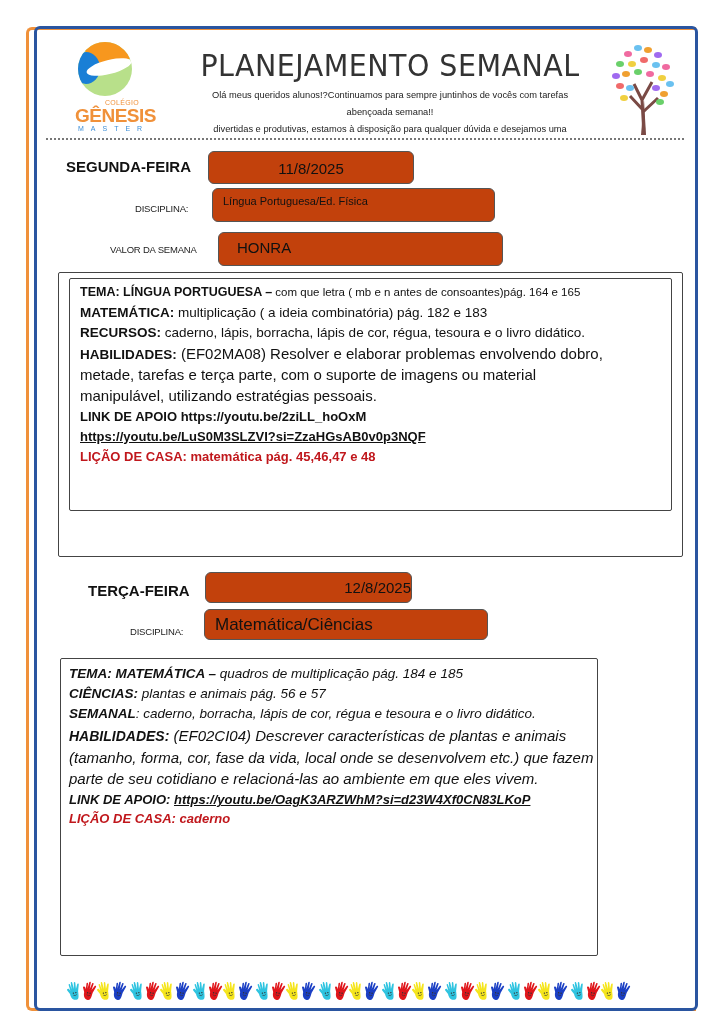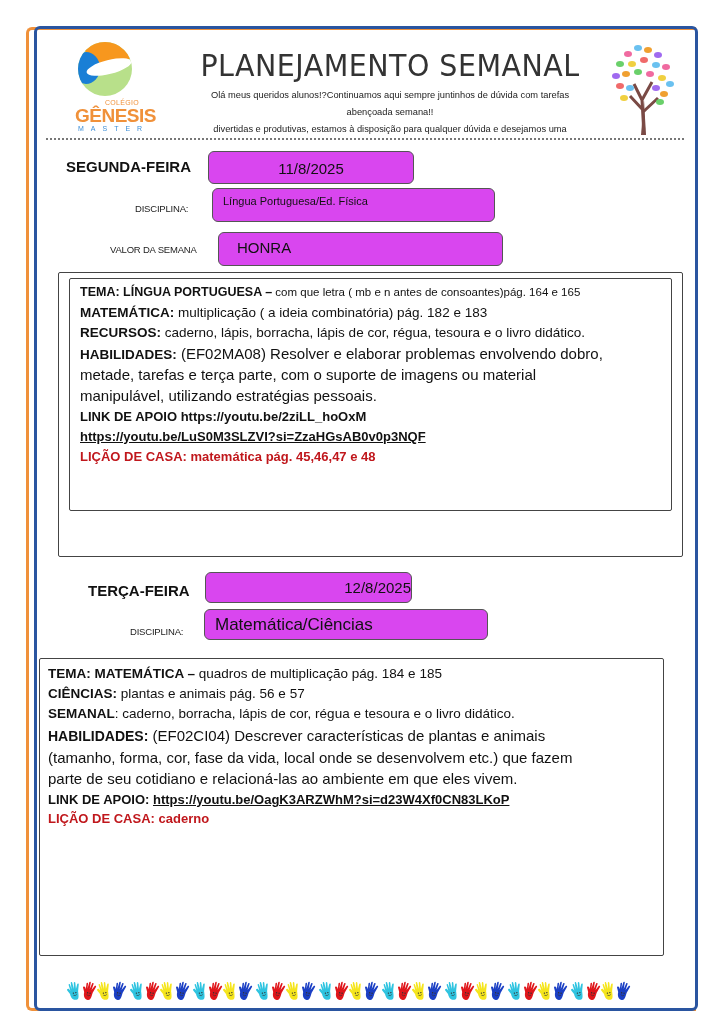--- a/index.html
+++ b/index.html
@@ -29,21 +29,21 @@
   .title { position: absolute; left: 175px; top: 48px; width: 430px; text-align: center; font-size: 30px; color: #333; letter-spacing: 0.5px; font-family: "DejaVu Sans", sans-serif; font-weight: normal; transform: scaleX(0.95); }
   .intro { position: absolute; left: 172px; top: 87px; width: 436px; text-align: center; font-size: 9.3px; line-height: 17px; color: #222; }
 
   .tree { position: absolute; left: 608px; top: 40px; width: 70px; height: 95px; }
 
   .dotted { position: absolute; left: 46px; top: 138px; width: 638px; border-top: 2px dotted #777; }
 
   
   .day-label { position: absolute; font-weight: bold; font-size: 15px; color: #111; }
   .small-label { position: absolute; font-size: 9.5px; color: #222; letter-spacing: -0.2px; }
-  .box { position: absolute; border: 1px solid #555; border-radius: 6px; background: #d946ef; }
+  .box { position: absolute; border: 1px solid #555; border-radius: 6px; background: #c2410c; }
   .box-text { position: absolute; color: #111; }
 
   .content-outer { position: absolute; border: 1px solid #444; border-radius: 2px; }
   .content-inner { position: absolute; border: 1px solid #444; border-radius: 2px; background: #fff; }
 
   .line { position: absolute; white-space: nowrap; color: #111; }
   .b { font-weight: bold; }
   .red { color: #c0171c; font-weight: bold; }
   .u { text-decoration: underline; }
 
@@ -64,21 +64,21 @@
       <div class="b"></div>
       <div class="w"></div>
   </div>
   <div class="logo-colegio">COLÉGIO</div>
   <div class="logo-genesis">GÊNESIS</div>
   <div class="logo-master">MASTER</div>
 </div>
 
 <h1 class="title">PLANEJAMENTO SEMANAL</h1>
 <div class="intro">
-  <div>Olá meus queridos alunos!?Continuamos aqui sempre juntinhos de dúvida com tarefas</div>
+  <div>Olá meus queridos alunos!?Continuamos para sempre juntinhos de vocês com tarefas</div>
   <div>abençoada semana!!</div>
   <div>divertidas e produtivas, estamos  à disposição para qualquer dúvida e desejamos  uma</div>
 </div>
 
 <div class="tree">
   <svg width="70" height="95" viewBox="0 0 70 95">
     <path d="M36 95 L34 60 L26 44 M34 60 L44 42 M35 70 L22 56 M35 72 L50 58" stroke="#7a4a45" stroke-width="3" fill="none"></path>
     <path d="M33 95 L38 95 L36 60 Z" fill="#7a4a45"></path>
     <g>
       <ellipse cx="20" cy="14" rx="4" ry="3" fill="#f06aa0"></ellipse>
@@ -136,21 +136,21 @@
 
 <div class="day-label" style="left:88px; top:582px;">TERÇA-FEIRA</div>
 <div class="box" style="left:205px; top:572px; width:207px; height:31px;">
   <div class="box-text" style="left:0; right:0; top:6px; text-align:right; font-size:15px;">12/8/2025</div>
 </div>
 <div class="small-label" style="left:130px; top:626px;">DISCIPLINA:</div>
 <div class="box" style="left:204px; top:609px; width:284px; height:31px;">
   <div class="box-text" style="left:10px; top:5px; font-size:17px;">Matemática/Ciências</div>
 </div>
 
-<div class="content-inner" style="left:39px; top:658px; width:625px; height:298px;">
+<div class="content-inner" style="left:60px; top:658px; width:538px; height:298px;font-style:italic;">
   <div class="line" style="left:8px; top:7px; font-size:13.5px;"><span class="b">TEMA: MATEMÁTICA –</span><span>  quadros de multiplicação pág. 184 e 185</span></div>
   <div class="line" style="left:8px; top:27px; font-size:13.5px;"><span class="b">CIÊNCIAS:</span><span>  plantas e animais pág. 56 e 57</span></div>
   <div class="line" style="left:8px; top:47px; font-size:13.5px;"><span class="b">SEMANAL</span><span>: caderno, borracha, lápis de cor, régua e tesoura e o livro didático.</span></div>
   <div class="line" style="left:8px; top:68px; font-size:15px;"><span class="b" style="font-size:14px;">HABILIDADES:</span><span> (EF02CI04) Descrever características de plantas e animais</span></div>
   <div class="line" style="left:8px; top:90px; font-size:15px;">(tamanho, forma, cor, fase da vida, local onde se desenvolvem etc.) que fazem</div>
   <div class="line" style="left:8px; top:111px; font-size:15px;">parte de seu cotidiano e relacioná-las ao ambiente em que eles vivem.</div>
   <div class="line b" style="left:8px; top:133px; font-size:13px;"><span>LINK DE APOIO:</span>&nbsp;<span class="u">https://youtu.be/OagK3ARZWhM?si=d23W4Xf0CN83LKoP</span></div>
   <div class="line red" style="left:8px; top:152px; font-size:13px;">LIÇÃO DE CASA: caderno</div>
 </div>
 

